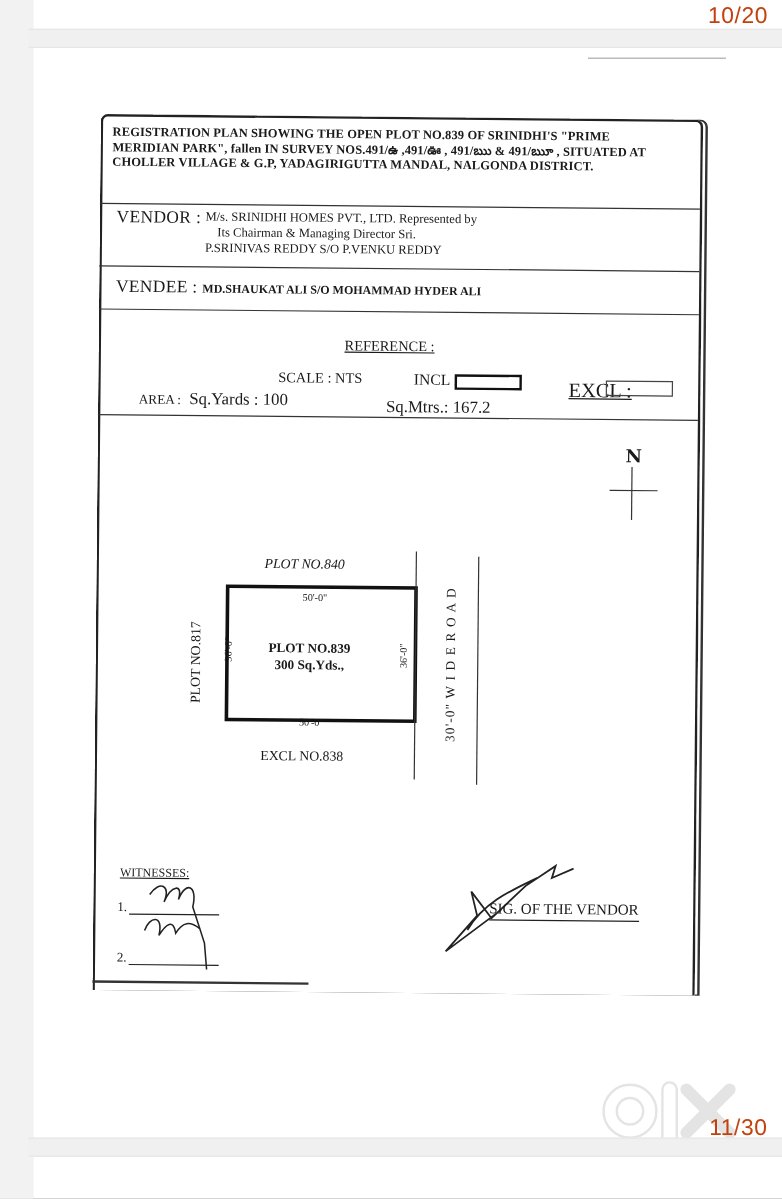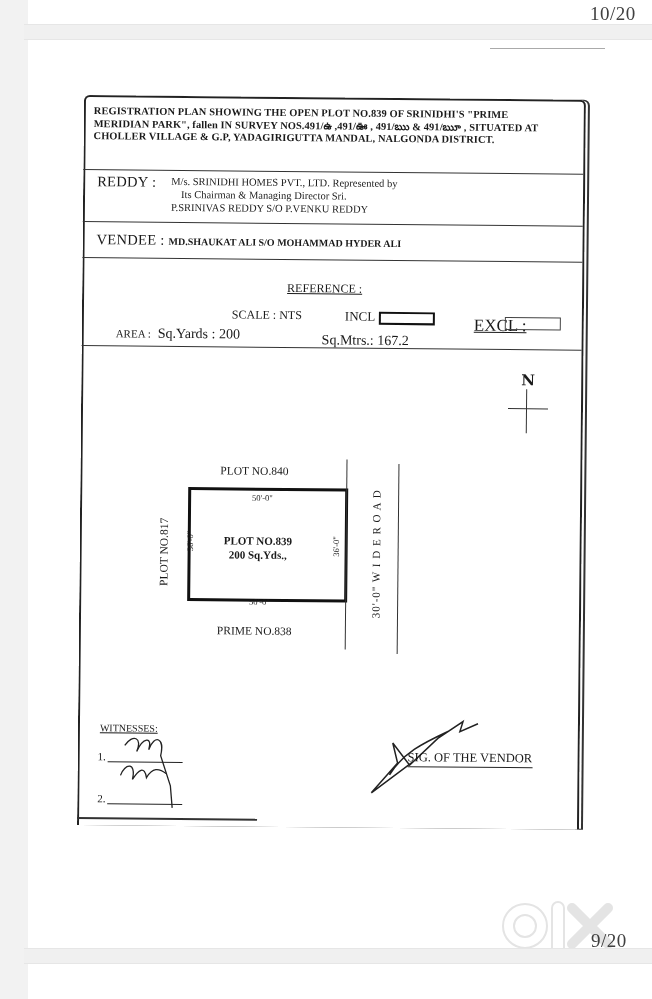--- a/index.html
+++ b/index.html
@@ -1,18 +1,18 @@
 <!DOCTYPE html>
 <html><head>
 <meta charset="utf-8">
 <style>
   html,body{margin:0;padding:0;}
   body{width:652px;height:999px;position:relative;overflow:hidden;background:#ffffff;font-family:"Liberation Serif",serif;color:#1a1a1a;}
   .left-strip{position:absolute;left:0;top:0;width:28px;height:999px;background:#f2f2f2;}
-  .page-num{position:absolute;font-family:Liberation Serif, serif;color:#404040;font-size:19px;letter-spacing:0.5px;}
+  .page-num{position:absolute;font-family:Liberation Sans, sans-serif;color:#c2410c;font-size:19px;letter-spacing:0.5px;}
   .sep{position:absolute;left:24px;width:628px;background:#f0f0f0;border-top:1px solid #e6e6e6;border-bottom:1px solid #e6e6e6;}
   .doc{position:absolute;left:84px;top:95px;width:500px;height:728px;transform:rotate(0.55deg);transform-origin:top left;}
   .frame{position:absolute;left:0;top:0;width:498px;height:728px;border:2px solid #222;border-bottom:none;border-radius:6px 6px 0 0;box-shadow:3px 0 0 -1px #fff,4px 0 0 0 #333;}
   .row-line{position:absolute;left:0;width:500px;border-top:1.3px solid #333;}
   .title{position:absolute;left:10px;top:10px;width:470px;font-weight:bold;font-size:10.4px;line-height:12.5px;letter-spacing:0.1px;}
   .lbl-big{font-size:14.5px;letter-spacing:0.3px;}
   .vendor{position:absolute;left:14px;top:78px;font-size:10.5px;}
   .vendor .lines{position:absolute;left:74px;top:2px;width:320px;line-height:12.8px;}
   .vendee{position:absolute;left:14px;top:135px;white-space:nowrap;}
   .vendee b{font-size:10px;}
@@ -48,21 +48,21 @@
 <div class="sep" style="top:24px;height:14px;"></div>
 <div style="position:absolute;left:490px;top:48px;width:115px;border-top:1px solid #aaa;"></div>
 
 <div class="doc">
   <div class="frame"></div>
 
   <div class="title">REGISTRATION PLAN SHOWING THE OPEN PLOT NO.839 OF SRINIDHI'S "PRIME MERIDIAN PARK", fallen IN SURVEY NOS.491/ఉ ,491/ఊ , 491/ఋ &amp; 491/ౠ , SITUATED AT CHOLLER VILLAGE &amp; G.P, YADAGIRIGUTTA MANDAL, NALGONDA DISTRICT.</div>
   <div class="row-line" style="top:74px;"></div>
 
   <div class="vendor">
-    <span class="lbl-big">REDDY :</span>
+    <span class="lbl-big">VENDOR :</span>
     <div class="lines">
       <div>M/s. SRINIDHI HOMES PVT., LTD. Represented by</div>
       <div style="padding-left:10px;">Its Chairman &amp; Managing Director Sri.</div>
       <div>P.SRINIVAS REDDY S/O P.VENKU REDDY</div>
     </div>
   </div>
   <div class="row-line" style="top:126px;"></div>
 
   <div class="vendee">
     <span class="lbl-big">VENDEE :</span>
@@ -70,40 +70,40 @@
   </div>
   <div class="row-line" style="top:162px;"></div>
 
   <div class="ref-title">REFERENCE :</div>
   <div class="scale">SCALE : NTS</div>
   <div class="incl">INCL :</div>
   <div class="incl-box"></div>
   <div class="excl">EXCL :</div>
   <div class="excl-box"></div>
   <div class="area-lbl">AREA :</div>
-  <div class="sqyd">Sq.Yards : 200</div>
+  <div class="sqyd">Sq.Yards : 100</div>
   <div class="sqm">Sq.Mtrs.: 167.2</div>
   <div class="row-line" style="top:250px;"></div>
 
   <div class="north">N</div>
   <div class="n-v"></div>
   <div class="n-h"></div>
 
-  <div class="adj" style="left:140px;top:368px;">PLOT NO.840</div>
-  <div class="adj" style="left:138px;top:528px;">PRIME NO.838</div>
+  <div class="adj" style="left:140px;top:368px;font-style:italic;">PLOT NO.840</div>
+  <div class="adj" style="left:138px;top:528px;">EXCL NO.838</div>
   <div class="adj vtext" style="left:50px;top:450px;">PLOT NO.817</div>
 
   <div class="plot"></div>
   <div class="dim" style="left:172px;top:396px;">50'-0"</div>
   <div class="dim" style="left:170px;top:500px;">50'-0"</div>
   <div class="dim vtext" style="left:100px;top:440px;">36'-0"</div>
   <div class="dim vtext" style="left:246px;top:444px;">36'-0"</div>
   <div class="plot-txt">
     <div>PLOT NO.839</div>
-    <div>200 Sq.Yds.,</div>
+    <div>300 Sq.Yds.,</div>
   </div>
 
   <div class="road-line" style="left:266px;top:362px;height:190px;"></div>
   <div class="road-line" style="left:318px;top:366px;height:190px;"></div>
   <div class="adj vtext" style="left:232px;top:450px;font-size:11px;letter-spacing:1px;">30'-0" W I D E  R O A D</div>
 
   <div class="wit">WITNESSES:</div>
   <div class="wit-row" style="top:655px;">1.</div>
   <div class="wit-line" style="left:30px;top:666px;"></div>
   <div class="wit-row" style="top:697px;">2.</div>
@@ -126,13 +126,13 @@
   <svg width="120" height="60">
     <circle cx="25" cy="28" r="22" stroke="#e4e4e4" stroke-width="2" fill="none"></circle>
     <circle cx="25" cy="28" r="11" stroke="#e4e4e4" stroke-width="2" fill="none"></circle>
     <rect x="52" y="4" width="12" height="52" rx="6" stroke="#e4e4e4" stroke-width="2" fill="none"></rect>
     <path d="M72 10 L 90 28 L 72 46 M 108 10 L 90 28 L 108 46" stroke="#e4e4e4" stroke-width="10" stroke-linecap="round" fill="none"></path>
   </svg>
   <div style="position:absolute;left:96px;top:58px;font-family:'Liberation Sans',sans-serif;font-size:6px;color:#c8c8c8;letter-spacing:2px;">INDIA</div>
 </div>
 
 <div class="sep" style="top:948px;height:14px;"></div>
-<div class="page-num" style="left:591px;top:930px;">9/20</div>
+<div class="page-num" style="left:591px;top:930px;">11/30</div>
 
 </body></html>

